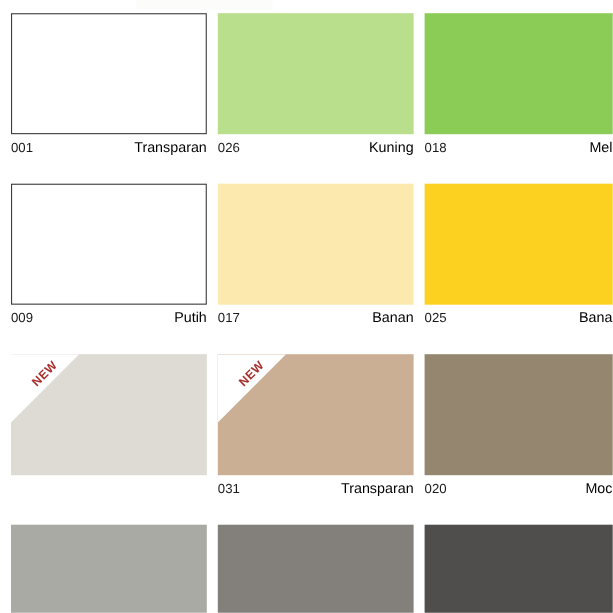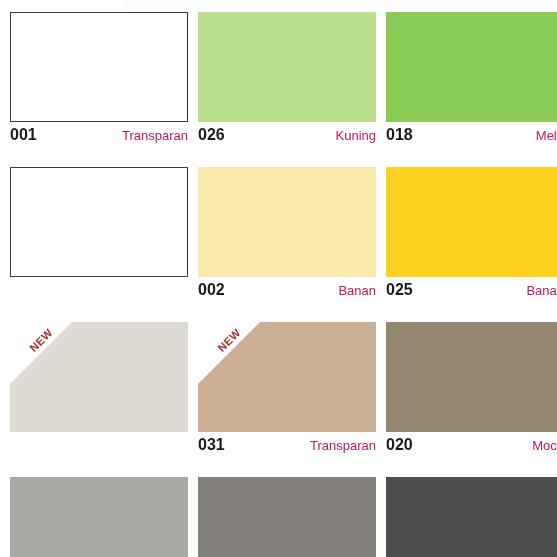--- a/index.html
+++ b/index.html
@@ -93,29 +93,29 @@
     display: flex;
     align-items: baseline;
     justify-content: space-between;
     width: 178px;
     height: 22px;
     padding-top: 4px;
     box-sizing: border-box;
     white-space: nowrap;
   }
   .swatch-code {
-    font-size: 16px;
-    font-weight: bold;
+    font-size: 12px;
+    font-weight: normal;
     color: #1a1a1a;
     letter-spacing: 0px;
   }
   .swatch-name {
     font-size: 13px;
     font-weight: normal;
-    color: #be185d;
+    color: #000000;
     text-align: right;
   }
 </style>
 </head>
 <body>
 
 <div id="top-artifact"></div>
 
 <div id="swatch-grid">
     <div class="swatch-cell">
@@ -134,25 +134,29 @@
     </div>
     <div class="swatch-cell">
       <div class="swatch-chip" style="background-color: rgb(138, 204, 86);"></div>
       <div class="swatch-caption">
         <span class="swatch-code">018</span>
         <span class="swatch-name">Melo</span>
       </div>
     </div>
     <div class="swatch-cell">
       <div class="swatch-chip bordered" style="background-color: rgb(255, 255, 255);"></div>
+      <div class="swatch-caption">
+        <span class="swatch-code">009</span>
+        <span class="swatch-name">Putih</span>
+      </div>
     </div>
     <div class="swatch-cell">
       <div class="swatch-chip" style="background-color: rgb(252, 233, 174);"></div>
       <div class="swatch-caption">
-        <span class="swatch-code">002</span>
+        <span class="swatch-code">017</span>
         <span class="swatch-name">Banan</span>
       </div>
     </div>
     <div class="swatch-cell">
       <div class="swatch-chip" style="background-color: rgb(252, 209, 31);"></div>
       <div class="swatch-caption">
         <span class="swatch-code">025</span>
         <span class="swatch-name">Banan</span>
       </div>
     </div>

